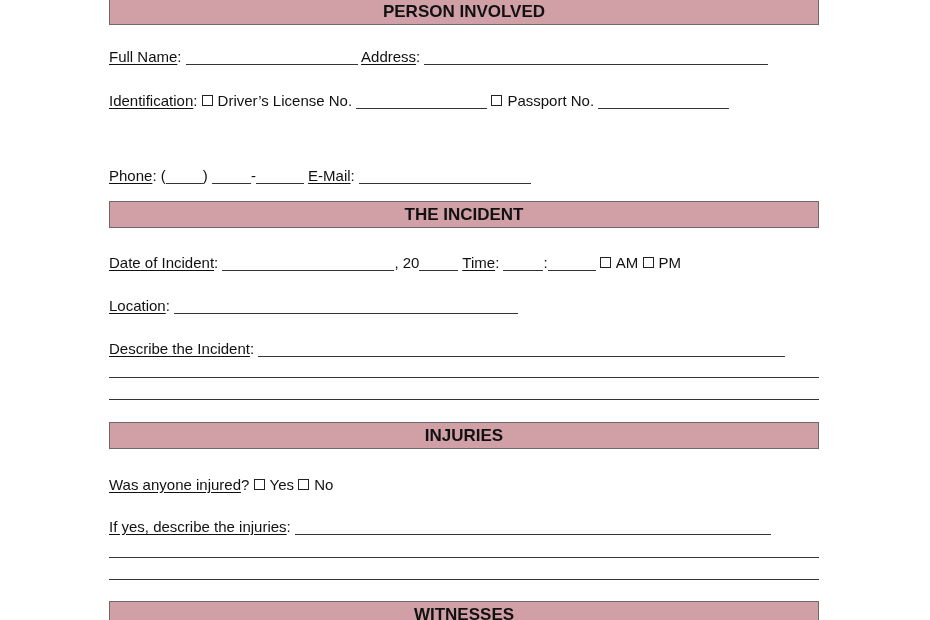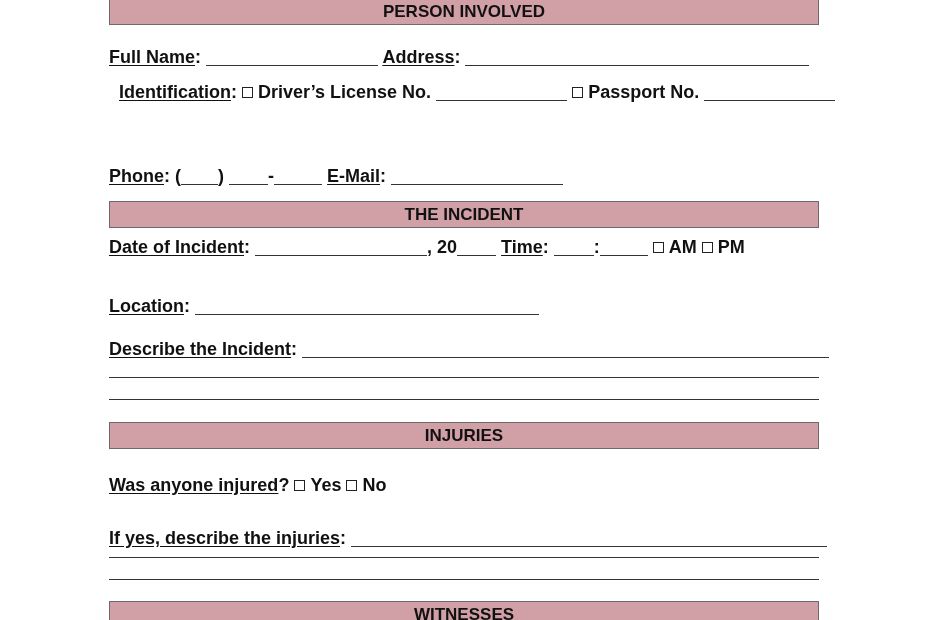--- a/index.html
+++ b/index.html
@@ -35,23 +35,22 @@
       align-items: center;
       justify-content: center;
       font-weight: bold;
       font-size: 17px;
       color: #111111;
     }
     .line {
       position: absolute;
       left: 109px;
       white-space: nowrap;
-      font-size: 18px;
+      font-size: 15px;
       line-height: 20px;
-      font-weight: bold;
     }
     .lbl {
       text-decoration: underline;
       text-underline-offset: 2px;
     }
     .blank {
       display: inline-block;
       border-bottom: 1px solid #333333;
       height: 15px;
       vertical-align: baseline;
@@ -83,42 +82,42 @@
     <span>PERSON INVOLVED</span>
   </div>
 
   <div class="line" style="top:47px;">
     <span class="lbl">Full Name</span><span>:</span>
     <span class="blank" style="width:172px;"></span>
     <span class="lbl">Address</span><span>:</span>
     <span class="blank" style="width:344px;"></span>
   </div>
 
-  <div class="line" style="top:82px;margin-left:10px;">
+  <div class="line" style="top:91px;">
     <span class="lbl">Identification</span><span>:</span>
     <span class="cb"></span><span>Driver’s License No.</span>
     <span class="blank" style="width:131px;"></span>
     <span class="cb"></span><span>Passport No.</span>
     <span class="blank" style="width:131px;"></span>
   </div>
 
 
   <div class="line" style="top:166px;">
     <span class="lbl">Phone</span><span>:</span>
     <span>(</span><span class="blank" style="width:37px;"></span><span>)</span>
     <span class="blank" style="width:39px;"></span><span>-</span><span class="blank" style="width:48px;"></span>
     <span class="lbl">E-Mail</span><span>:</span>
     <span class="blank" style="width:172px;"></span>
   </div>
 
   <div class="section-bar" style="top:201px;">
     <span>THE INCIDENT</span>
   </div>
 
-  <div class="line" style="top:237px;">
+  <div class="line" style="top:253px;">
     <span class="lbl">Date of Incident</span><span>:</span>
     <span class="blank" style="width:172px;"></span><span>, 20</span><span class="blank" style="width:39px;"></span>
     <span class="lbl">Time</span><span>:</span>
     <span class="blank" style="width:40px;"></span><span>:</span><span class="blank" style="width:48px;"></span>
     <span class="cb"></span><span>AM</span>
     <span class="cb"></span><span>PM</span>
   </div>
 
   <div class="line" style="top:296px;">
     <span class="lbl">Location</span><span>:</span>
@@ -135,21 +134,21 @@
   <div class="section-bar" style="top:422px;">
     <span>INJURIES</span>
   </div>
 
   <div class="line" style="top:475px;text-align:right;">
     <span class="lbl">Was anyone injured</span><span>?</span>
     <span class="cb"></span><span>Yes</span>
     <span class="cb"></span><span>No</span>
   </div>
 
-  <div class="line" style="top:528px;">
+  <div class="line" style="top:517px;">
     <span class="lbl">If yes, describe the injuries</span><span>:</span>
     <span class="blank" style="width:476px;"></span>
   </div>
   <div class="full-blank" style="top:557px;"></div>
   <div class="full-blank" style="top:579px;"></div>
 
   <div class="section-bar" style="top:601px;">
     <span>WITNESSES</span>
   </div>
 

